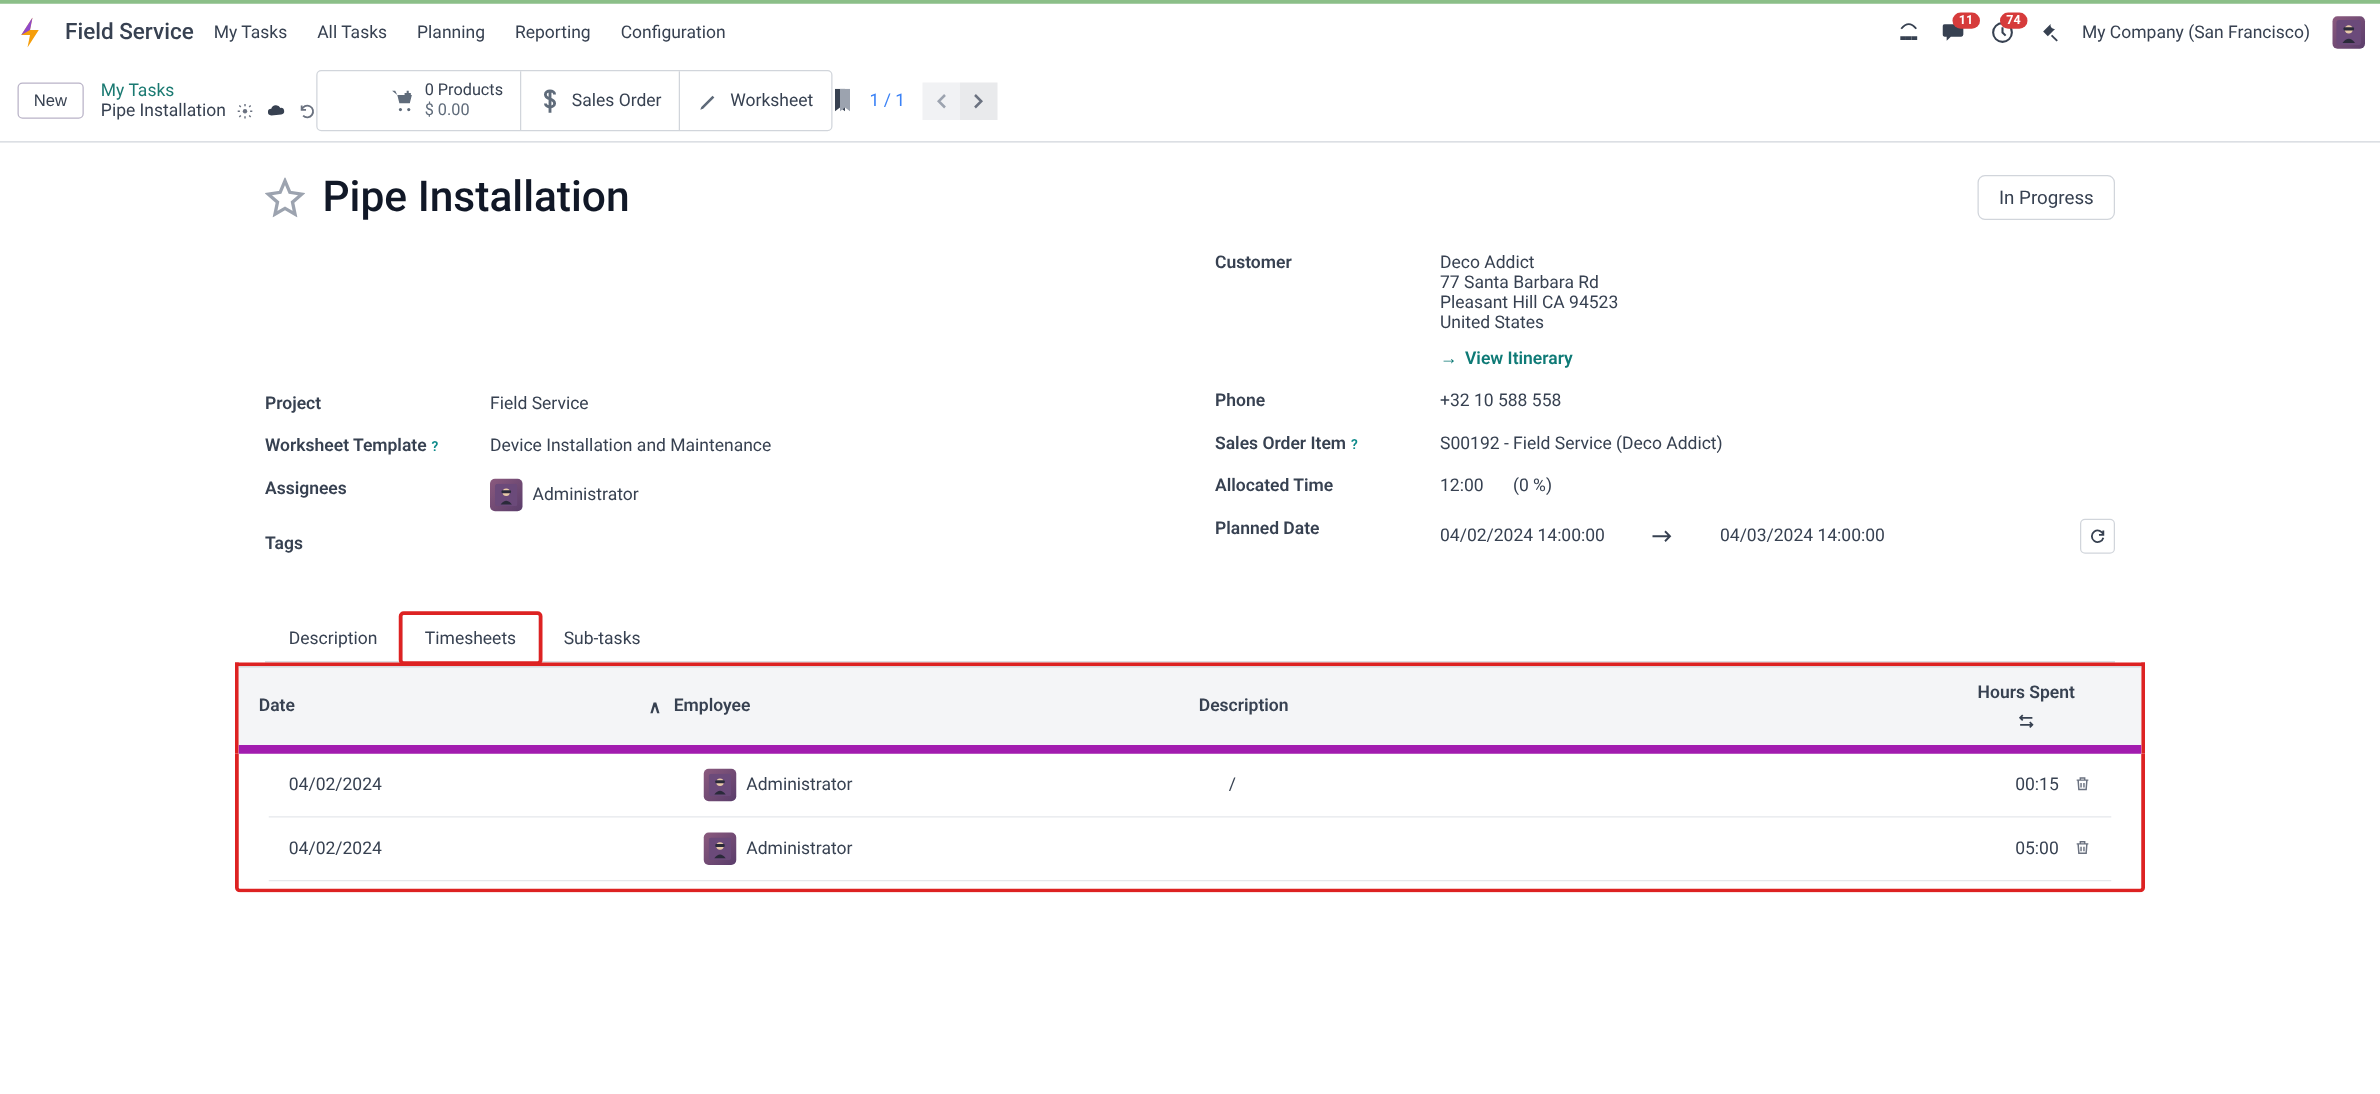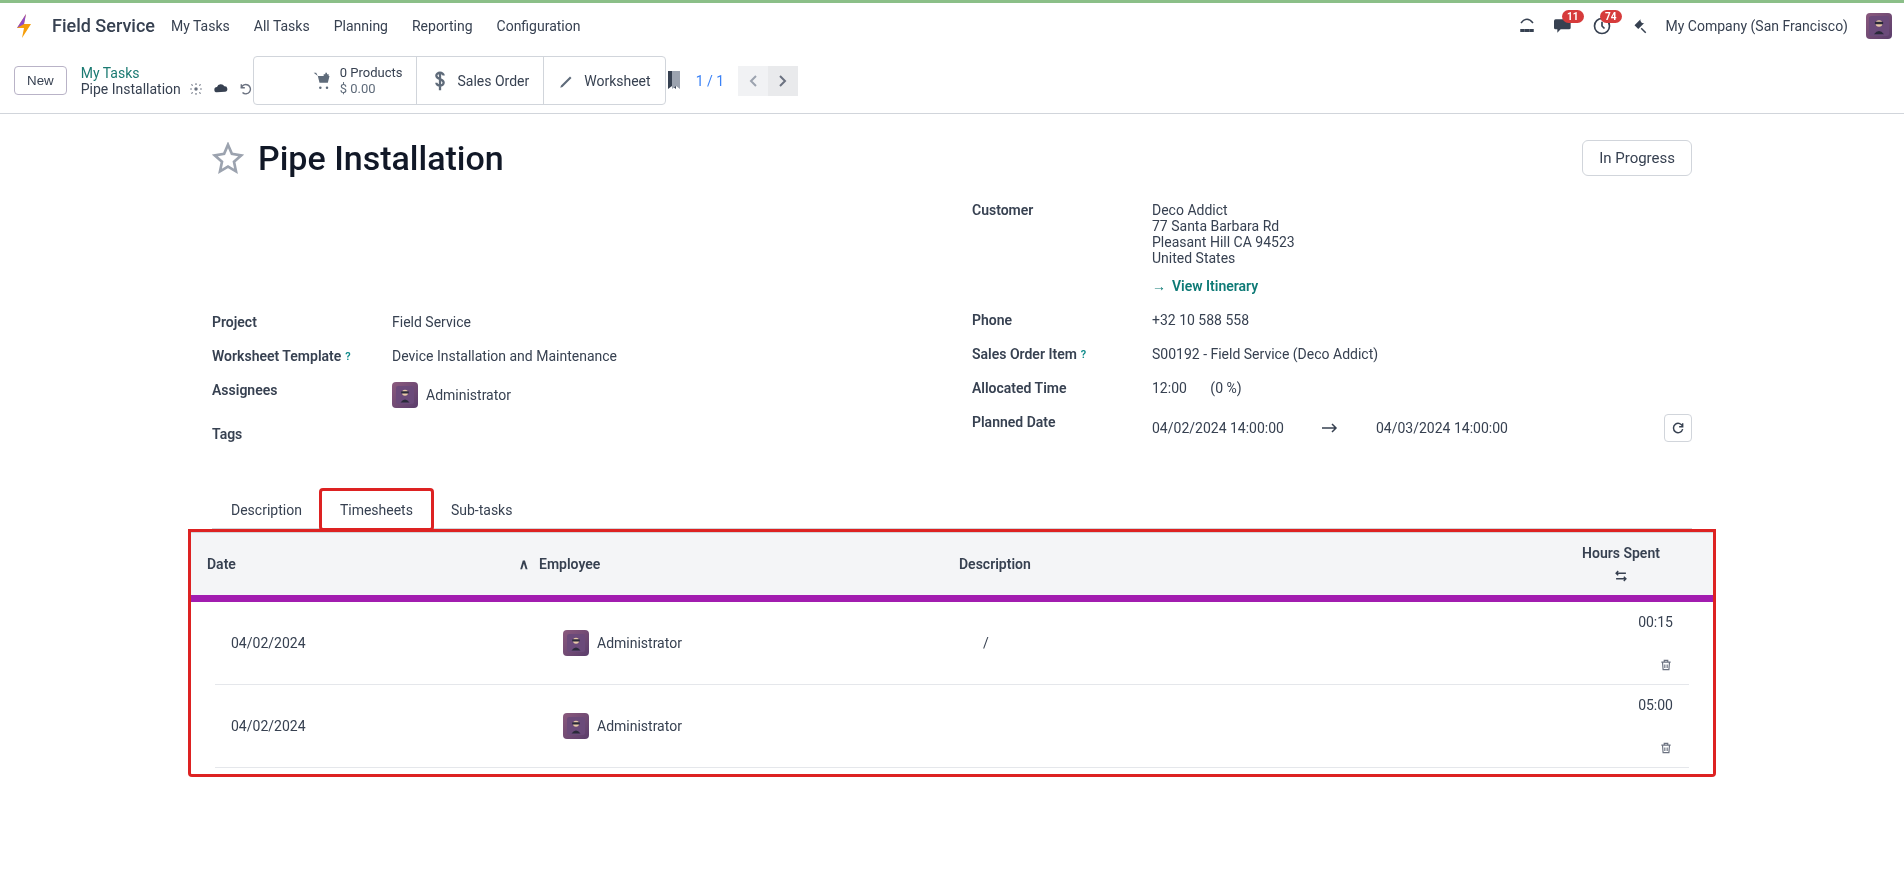--- a/index.html
+++ b/index.html
@@ -64,21 +64,21 @@
 .table-outer-border-top { border: 3px solid #d22; border-bottom:none; margin:0 -24px; }
 .thead { display:flex; background:#f4f5f7; border-bottom:7px solid #a21caf; border-top:1px solid #d1d5db; padding: 12px 8px; font-weight:600; align-items:center; }
 .th-date { width: 340px; padding-left: 8px; display:flex; align-items:center; gap:6px;}
 .th-emp { width: 420px; }
 .th-desc { flex:1; }
 .th-hrs { width: 160px; text-align:right; display:flex; justify-content:flex-end; align-items:center; gap:8px; padding-right:8px;flex-direction:column; }
 .trow { display:flex; padding: 12px 8px; border-bottom:1px solid #e5e7eb; align-items:center; }
 .td-date { width:340px; padding-left:8px; }
 .td-emp { width:420px; display:flex; align-items:center; gap:8px; }
 .td-desc { flex:1; }
-.td-hrs { width:160px; text-align:right; display:flex; justify-content:flex-end; align-items:flex-end; gap:28px; padding-right:8px;flex-direction:column;}
+.td-hrs { width:160px; text-align:right; display:flex; justify-content:flex-end; align-items:flex-start; gap:12px; padding-right:8px;}
 .small-avatar { width:26px; height:26px; border-radius:4px; background: linear-gradient(135deg,#8b5a7e,#5a3d6b); display:flex; align-items:center; justify-content:center; color:#fff; font-size:12px;}
 svg { display:block; }
 .muted-ico { color:#6b7280; cursor:pointer; }
 .allocated-pct { margin-left: 20px; }
 </style>
 </head>
 <body>
 
 <div class="topbar">
   <div class="topbar-left">

